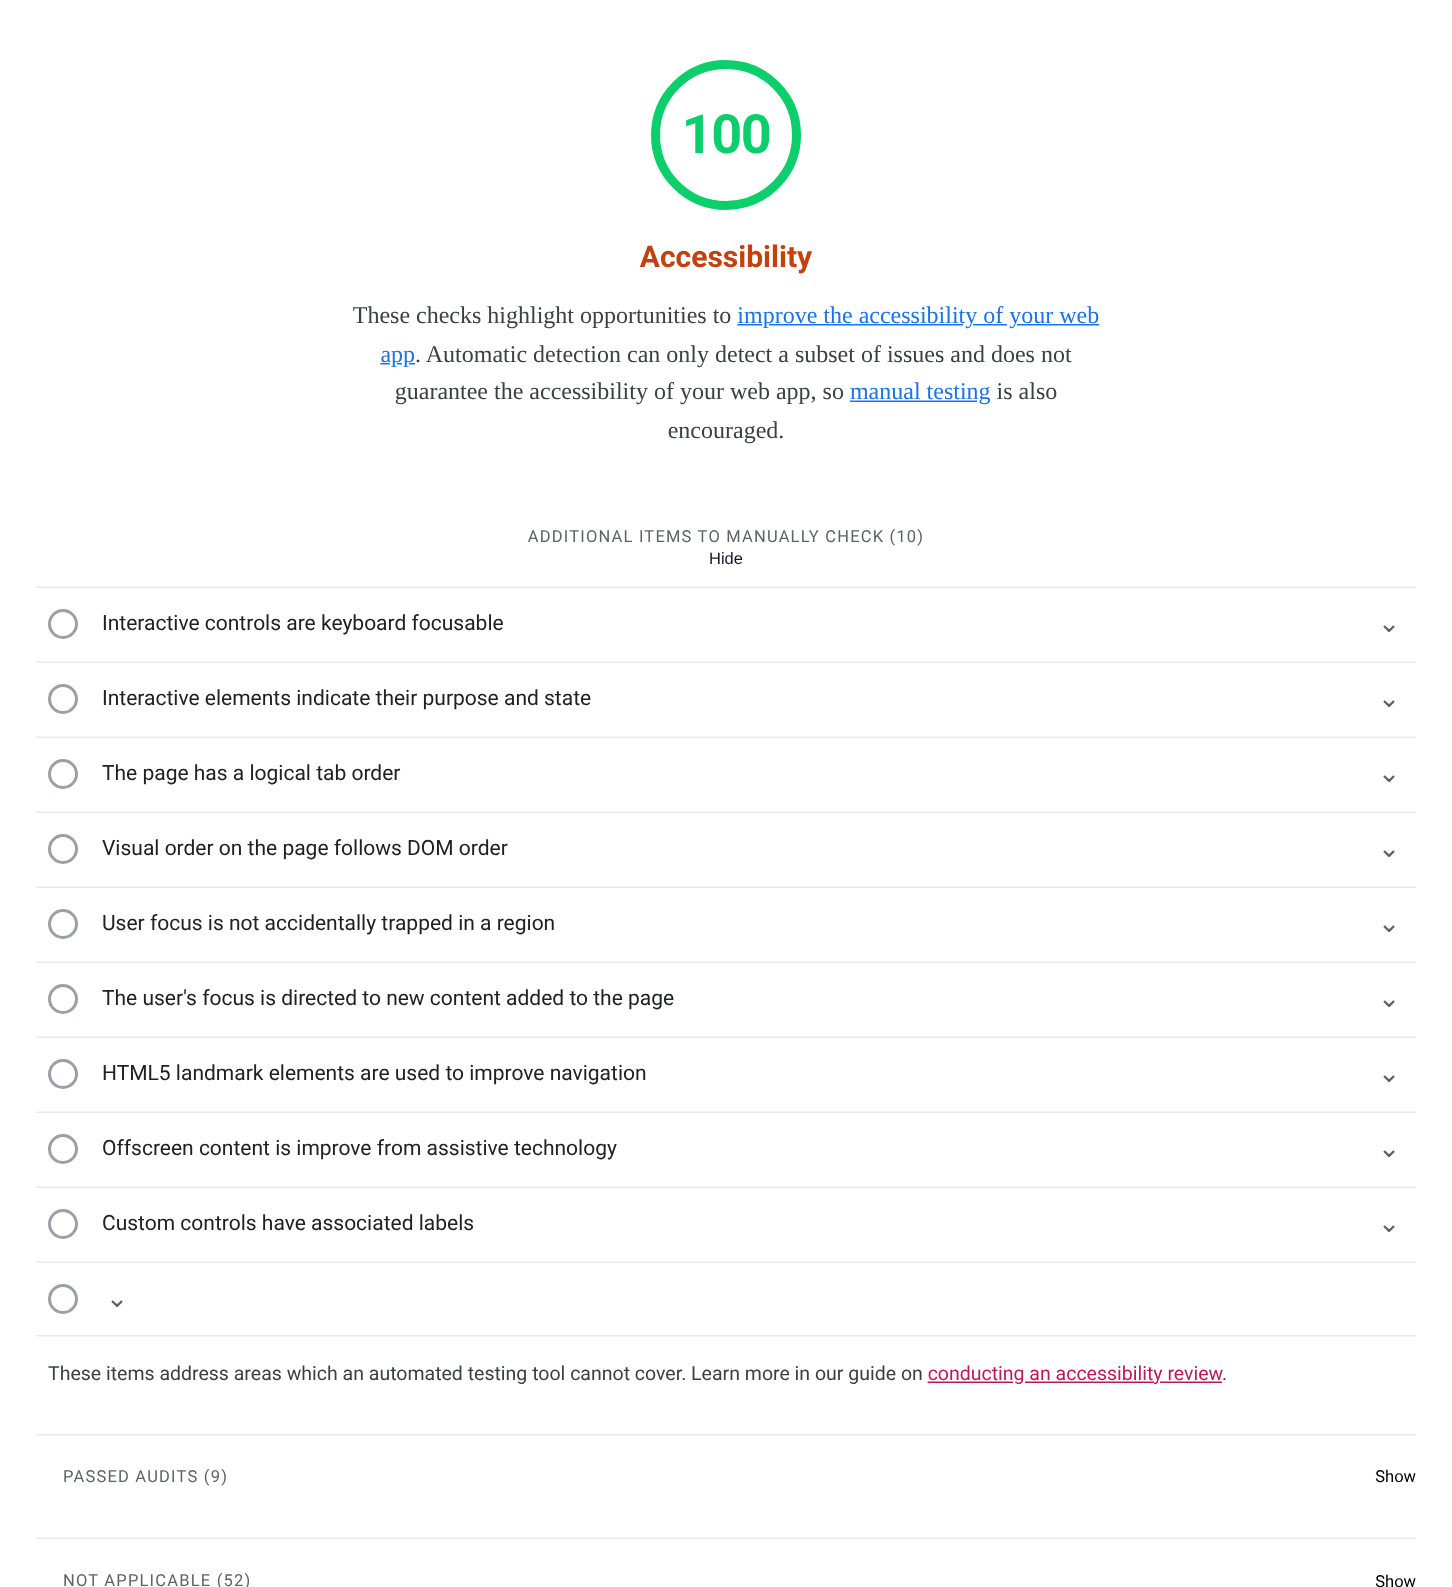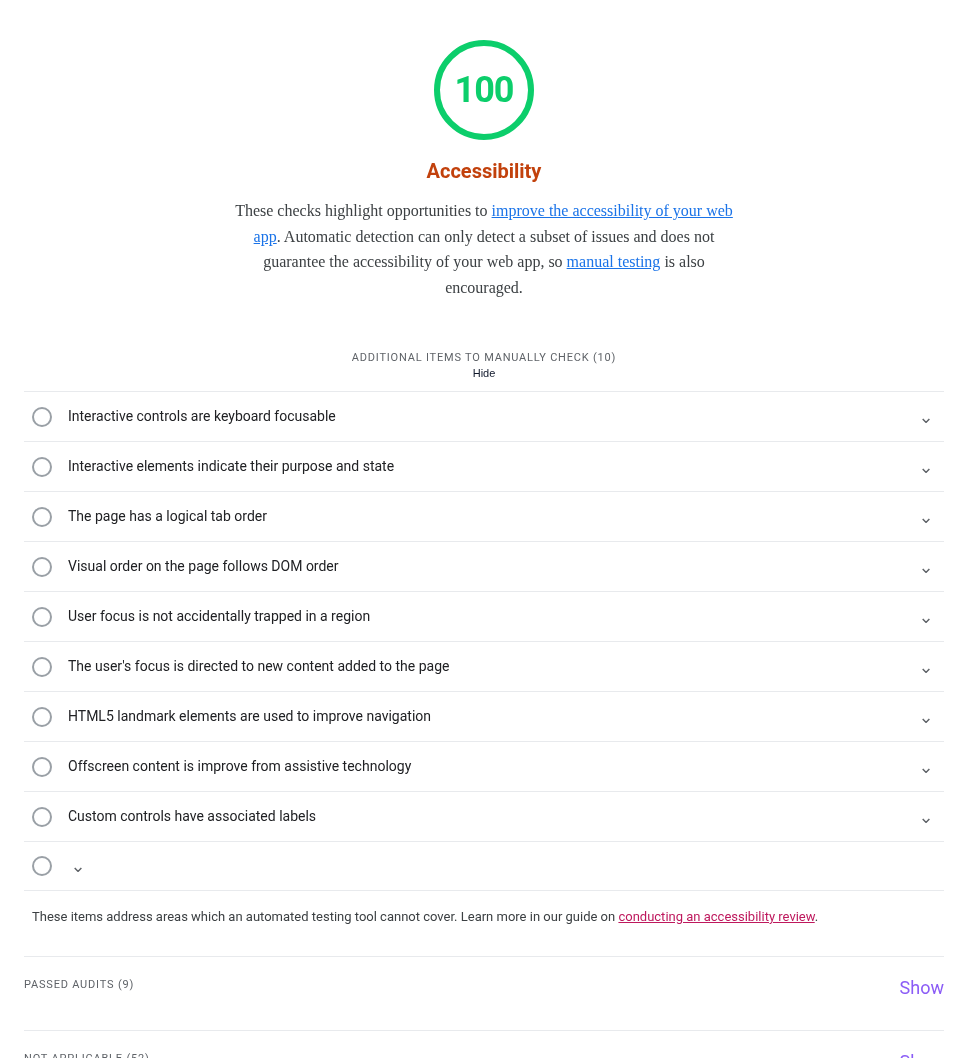--- a/index.html
+++ b/index.html
@@ -95,21 +95,21 @@
       font-family: Liberation Sans, sans-serif;
     }
 
     
     .audit-list {
       border-top: 1px solid #e8eaed;
     }
 
     .audit-item {
       display: flex;
-      align-items: flex-end;
+      align-items: flex-start;
       padding: 14px 8px;
       border-bottom: 1px solid #e8eaed;
       cursor: pointer;
     }
 
     .audit-icon {
       width: 20px;
       height: 20px;
       border-radius: 50%;
       border: 2px solid #9aa0a6;
@@ -149,38 +149,40 @@
 
     
     .collapsed-section {
       border-top: 1px solid #e8eaed;
       margin-top: 20px;
     }
 
     .collapsed-header {
       display: flex;
       justify-content: space-between;
+      align-items: center;
       padding: 20px 0 12px;
+      margin-left: 18px;
     }
 
     .collapsed-title {
       font-size: 11px;
       font-weight: 600;
       color: #5f6368;
       letter-spacing: 0.8px;
       text-transform: uppercase;
     }
 
     .collapsed-title span {
       font-weight: 400;
     }
 
     .collapsed-action {
-      font-size: 18px;
-      color: #8b5cf6;
+      font-size: 11px;
+      color: #000000;
       cursor: pointer;
       background: none;
       border: none;
       font-family: inherit;
     }
 
     .bottom-border {
       border-bottom: 1px solid #e8eaed;
       padding-bottom: 0;
     }

